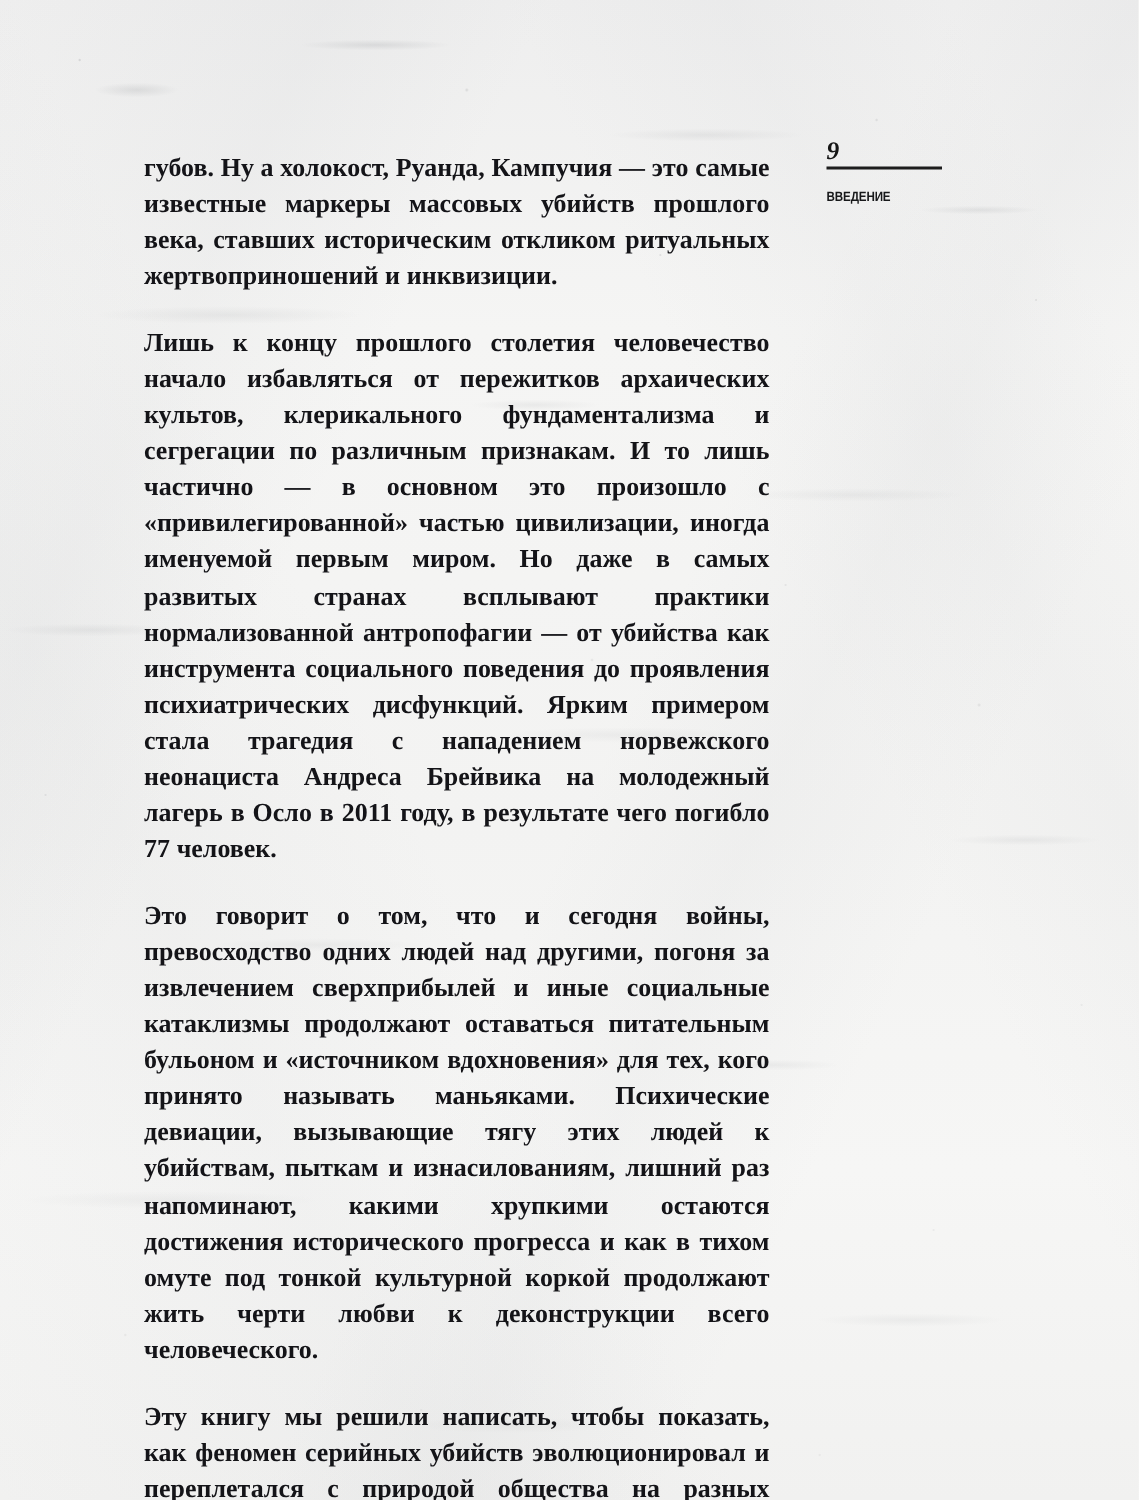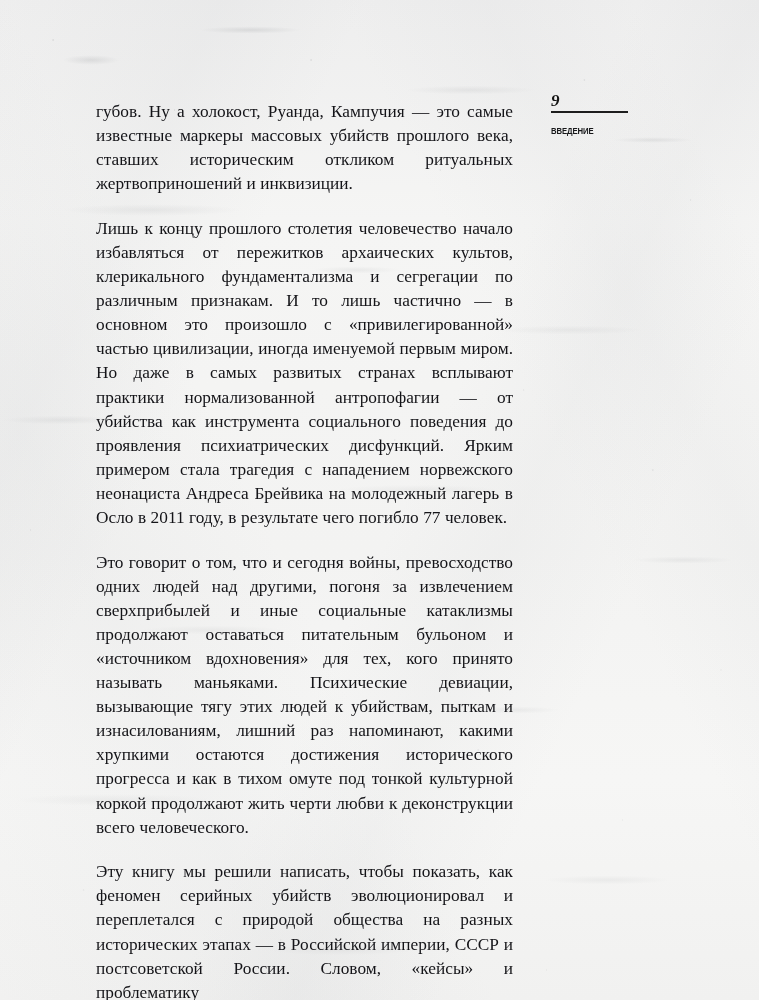--- a/index.html
+++ b/index.html
@@ -127,20 +127,21 @@
     margin: 0;
     font-family: "Liberation Serif", serif;
     font-size: 17.3px;
     line-height: 24.1px;
     color: #16161a;
     text-align: justify;
     text-justify: inter-word;
     hyphens: manual;
     letter-spacing: 0.02px;
     word-spacing: 0.1px;
+    font-weight: bold;
   }
   .body-par + .body-par {
     margin-top: 20.5px;
   }
   
   .body-par {
     text-align-last: left;
   }
 
   

